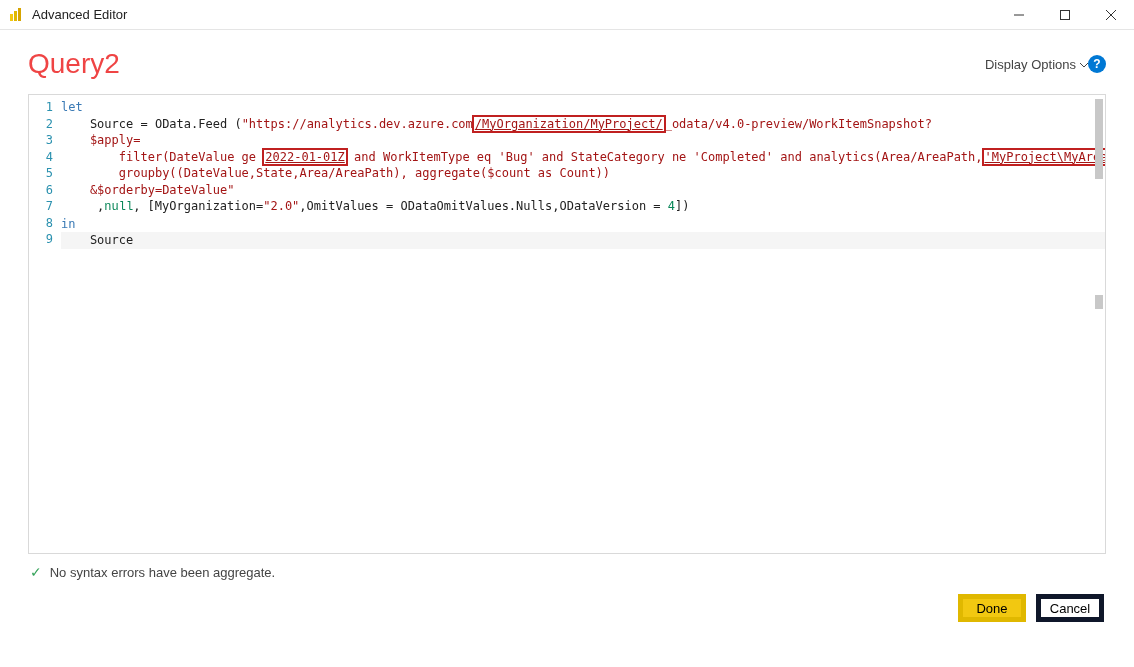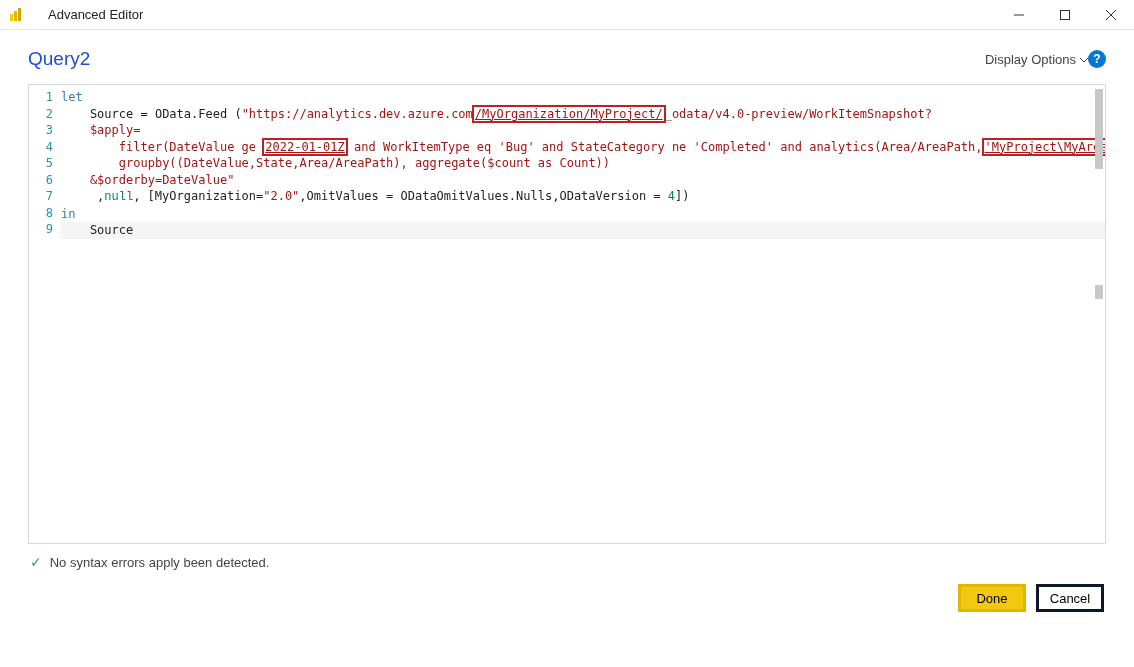--- a/index.html
+++ b/index.html
@@ -10,21 +10,20 @@
   width: 1134px;
   height: 667px;
   overflow: hidden;
 }
 .titlebar {
   height: 30px;
   display: flex;
   align-items: center;
   padding: 0 0 0 8px;
   border-bottom: 1px solid #e5e5e5;
-  gap: 16px;
 }
 .titlebar .app-icon {
   width: 16px; height: 16px;
   margin-right: 8px;
   display: inline-flex;
 }
 .titlebar .title { flex: 1; color: #222; }
 .win-controls { display: flex; }
 .win-btn {
   width: 46px; height: 30px;
@@ -34,23 +33,23 @@
 .content {
   padding: 18px 28px 0 28px;
 }
 .header-row {
   display: flex;
   align-items: center;
   justify-content: space-between;
   margin-bottom: 14px;
 }
 .query-title {
-  font-size: 19px;
+  font-size: 28px;
   font-weight: 300;
-  color: #1d4ed8;
+  color: #ef4444;
 }
 .header-right { display: flex; align-items: center; }
 .display-options {
   color: #444;
   font-size: 13px;
   display: flex; align-items: center; gap: 4px;
 }
 .help-icon {
   width: 18px; height: 18px;
   border-radius: 50%;
@@ -123,21 +122,21 @@
 }
 .button-row {
   display: flex;
   justify-content: flex-end;
   gap: 10px;
   padding: 4px 2px 0 0;
 }
 .btn {
   min-width: 68px;
   height: 28px;
-  border: 3px solid #0f172a;
+  border: 5px solid #0f172a;
   background: #fff;
   display: flex; align-items: center; justify-content: center;
   font-size: 13px;
 }
 .btn.primary {
   background: #f2c811;
   border-color: #e0b800;
   color: #000;
 }
 </style>
@@ -211,20 +210,20 @@
       <div class="line"><span class="ident">     ,</span><span class="nul">null</span><span class="ident">, [MyOrganization=</span><span class="str">"2.0"</span><span class="ident">,OmitValues = ODataOmitValues.Nulls,ODataVersion = </span><span class="num">4</span><span class="ident">])</span></div>
       <div class="line"><span class="kw">in</span></div>
       <div class="line current"><span class="ident">    Source</span></div>
     </div>
     <div class="scroll-stub"></div>
     <div class="scroll-stub2"></div>
   </div>
 
   <div class="status-row">
     <span class="check">✓</span>
-    <span>No syntax errors apply been detected.</span>
+    <span>No syntax errors have been aggregate.</span>
   </div>
 
   <div class="button-row">
     <div class="btn primary">Done</div>
     <div class="btn">Cancel</div>
   </div>
 </div>
 
 </body></html>

